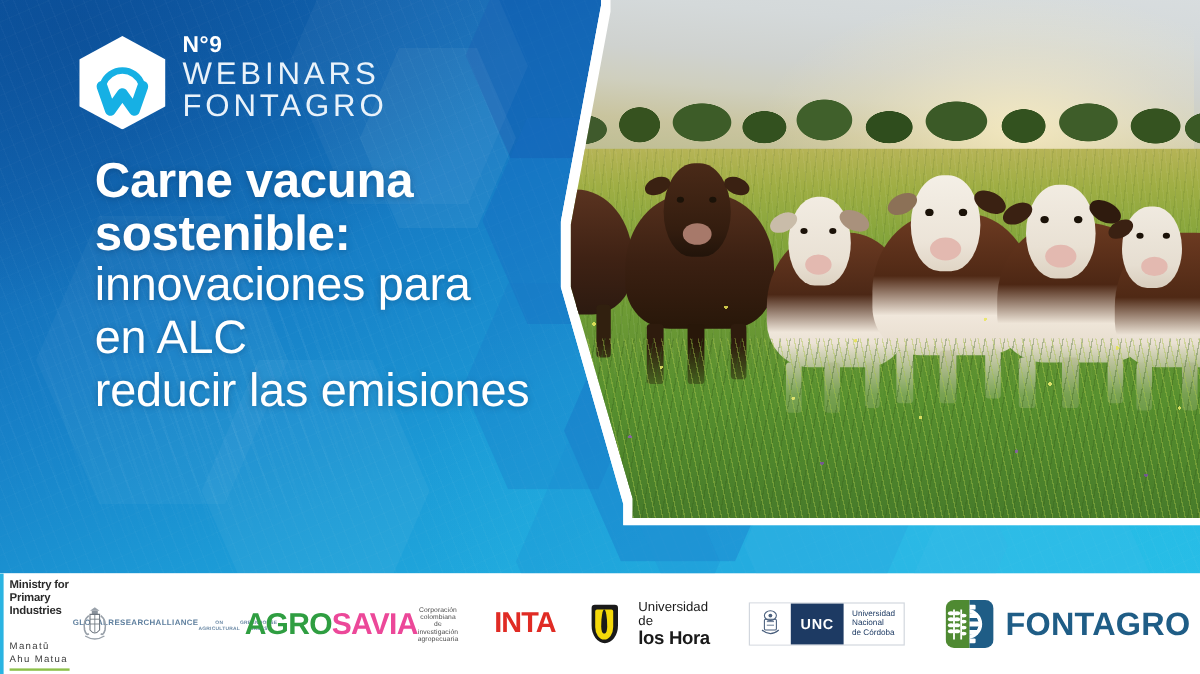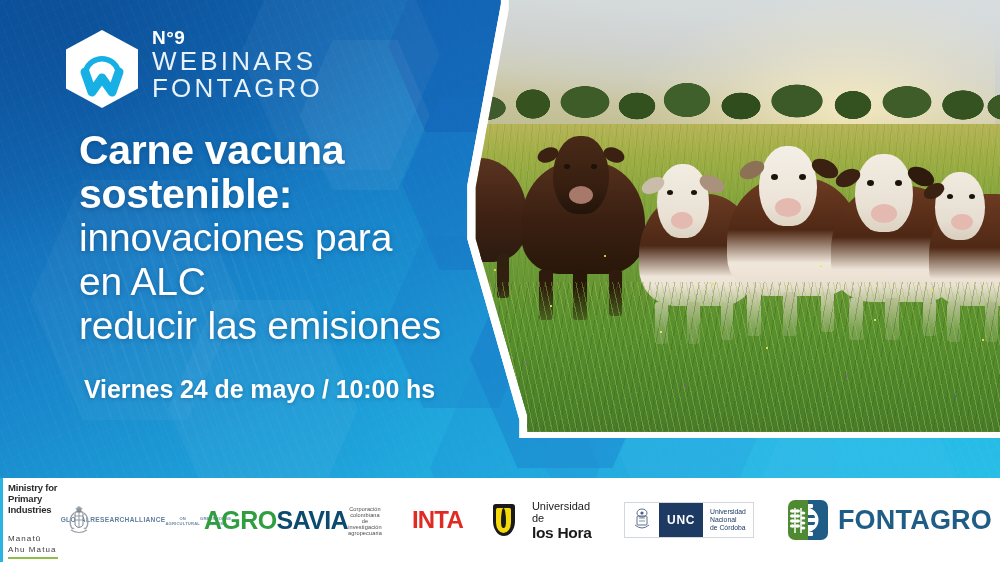--- a/index.html
+++ b/index.html
@@ -136,21 +136,21 @@
      background:
       repeating-linear-gradient(90deg, rgba(120,150,185,.55) 0 1px, transparent 1px 5px),
       repeating-linear-gradient(0deg, rgba(120,150,185,.45) 0 1px, transparent 1px 5px),
       radial-gradient(ellipse at 50% 55%, #cfe0ee 0%, #eef4f9 70%);}
   .graT{font-size:6.6px;font-weight:bold;color:#5e7f9e;line-height:7.4px;letter-spacing:.3px;}
   .graSub{font-size:4.1px;font-weight:bold;color:#6c8aa6;line-height:5px;margin-top:2px;letter-spacing:.2px;}
 
   .agroWrap{margin-left:30px;text-align:center;}
   .agroTop{font-size:25px;font-weight:bold;letter-spacing:-.6px;line-height:26px;}
   .agroGreen{color:#2f9e41;}
-  .agroBlue{color:#0c4a6e;}
+  .agroBlue{color:#ec4899;}
   .agroSub{font-size:5.6px;color:#4a4a4a;letter-spacing:.1px;margin-top:1px;}
 
   .intaWrap{margin-left:30px;text-align:center;width:62px;}
   .intaT{font-size:24px;font-weight:bold;color:#e02b24;letter-spacing:-.8px;line-height:24px;}
   .intaBar{height:6px;background:#31a0d8;margin-top:2.5px;border-radius:1px;}
 
   .uniandesWrap{display:flex;align-items:center;gap:17px;margin-left:30px;}
   .shield{width:26px;height:32px;background:#1a1a1a;position:relative;
      border-radius:3px 3px 12px 12px/3px 3px 16px 16px;}
   .shieldIn{position:absolute;left:3.5px;top:3.5px;right:3.5px;bottom:3.5px;background:#f5d90a;
@@ -305,21 +305,20 @@
 
   <div class="titleBlock">
     <div class="t-bold">Carne vacuna</div>
     <div class="t-bold">sostenible:</div>
     <div class="t-light">innovaciones para</div>
     <div class="t-light">en ALC</div>
     <div class="t-light">reducir las emisiones</div>
   </div>
 
   <div class="dateBlock">
-    <div class="d-bold">Viernes 24 de mayo / 10:00 hs</div>
   </div>
 
   <div class="footer"></div>
   <div class="cyanEdgeL"></div>
 
   <div class="logoRow">
 
     <div class="lg mpiWrap">
       <div class="mpiTxt">
         <div class="mpiL1">Ministry for Primary Industries</div>

